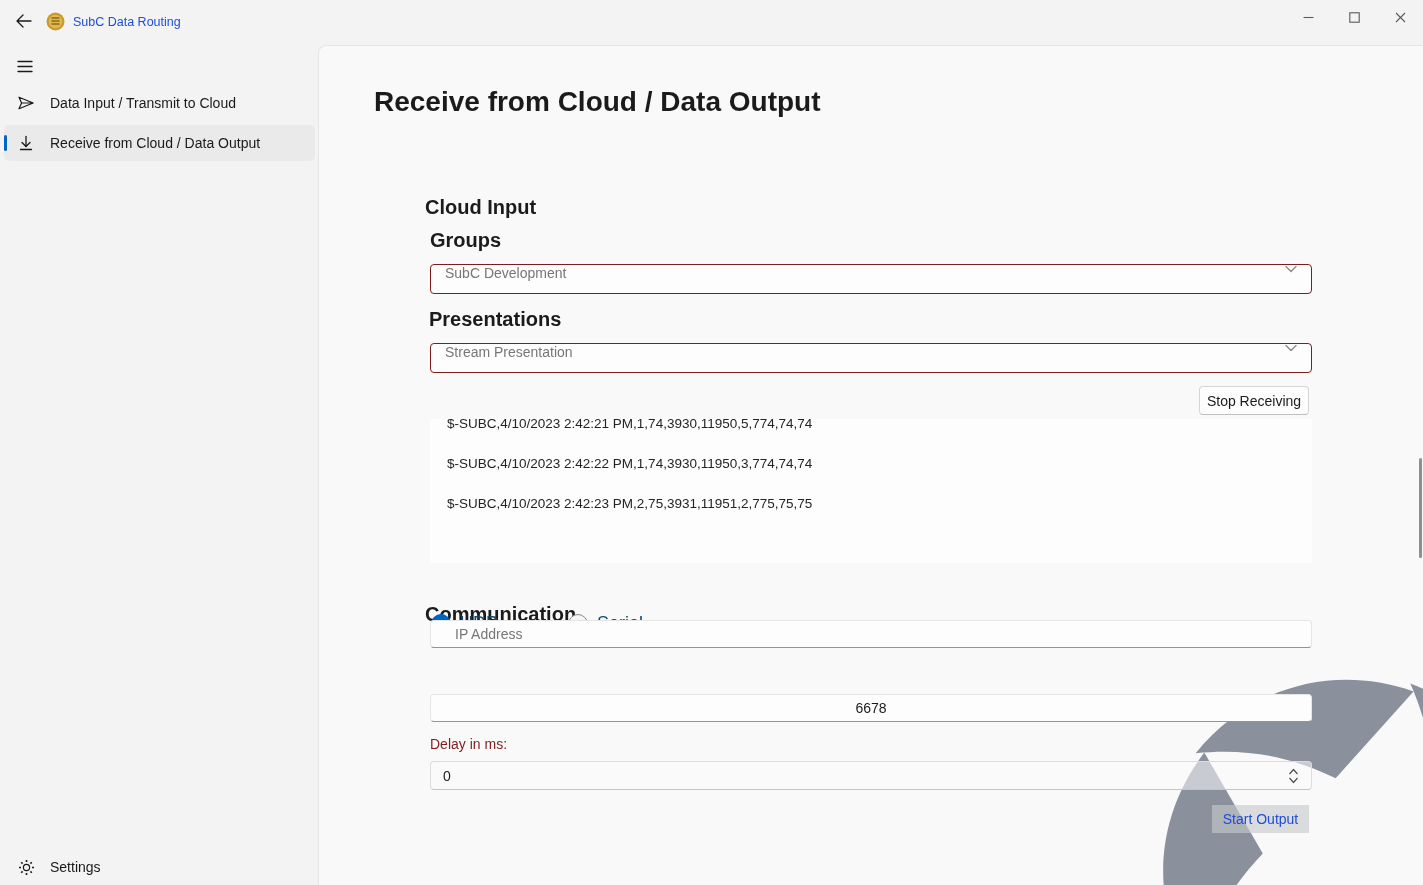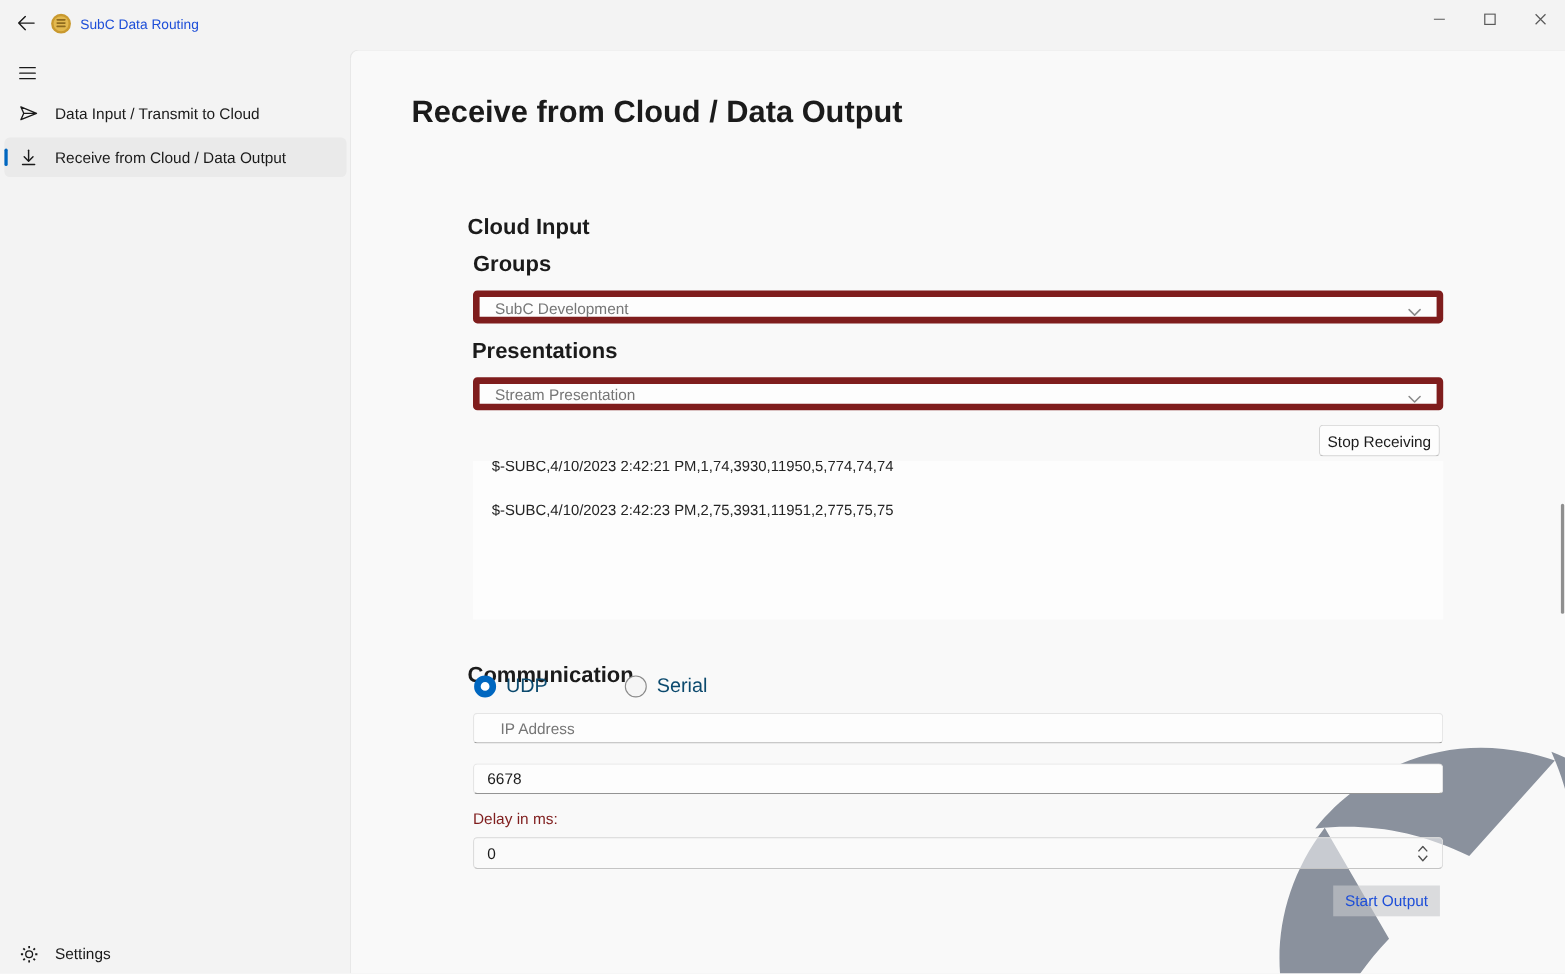--- a/index.html
+++ b/index.html
@@ -24,21 +24,21 @@
   .nav-pill { position:absolute; left:0; top:10px; width:3px; height:16px; border-radius:2px; background:#0067c0; }
   .nav-label { font-size:14px; color:#1a1a1a; }
   .nav-icon { width:18px; height:18px; display:flex; align-items:center; justify-content:center; }
 
   
   .content { position:absolute; left:318px; top:45px; right:0; bottom:0; background:#f9f9f9; border-top:1px solid #e6e6e6; border-left:1px solid #e6e6e6; border-top-left-radius:8px; overflow:hidden; }
   .layer { position:absolute; inset:0; z-index:2; }
   .page-title { position:absolute; left:55px; top:40px; font-size:28px; font-weight:600; color:#1b1b1b; }
   .sec-h { position:absolute; font-size:20px; font-weight:600; color:#1b1b1b; }
 
-  .combo { position:absolute; left:111px; width:882px; height:30px; background:#fdfdfd; border:6px solid #7f1d1d; border-radius:4px; display:flex; align-items:flex-end; padding:0 14px; cursor:pointer; }
+  .combo { position:absolute; left:111px; width:882px; height:30px; background:#fdfdfd; border:1px solid #7f1d1d; border-radius:4px; display:flex; align-items:flex-start; padding:0 14px; cursor:pointer; }
   .combo-text { flex:1; font-size:14px; color:#767676; }
   .combo-chevron { width:12px; height:8px; }
 
   .btn-std { position:absolute; background:#fdfdfd; border:1px solid #d5d5d5; border-bottom-color:#bfbfbf; border-radius:4px; font-size:14px; color:#1b1b1b; font-family:inherit; cursor:pointer; }
 
   .logbox { position:absolute; left:111px; top:373px; width:882px; height:144px; background:#fdfdfd; overflow:hidden; }
   .logline { height:40px; line-height:40px; padding-left:17px; font-size:13.5px; color:#242424; white-space:nowrap; }
   .logline:first-child { margin-top:-15px; }
 
   .radio-row { position:absolute; left:112px; top:567px; display:flex; align-items:center; }
@@ -191,34 +191,35 @@
         <span class="combo-text">Stream Presentation</span>
         <svg class="combo-chevron" viewBox="0 0 12 8">
             <path d="M1 1.5 L6 6.5 L11 1.5" fill="none" stroke="#8a8a8a" stroke-width="1.4" stroke-linecap="round" stroke-linejoin="round"></path>
           </svg>
       </div>
 
       <button class="btn-std" style="left:880px; top:340px; width:110px; height:29px;">Stop Receiving</button>
 
       <div class="logbox">
         <div class="logline">$-SUBC,4/10/2023 2:42:21 PM,1,74,3930,11950,5,774,74,74</div>
+        <div class="logline">$-SUBC,4/10/2023 2:42:22 PM,1,74,3930,11950,3,774,74,74</div>
         <div class="logline">$-SUBC,4/10/2023 2:42:23 PM,2,75,3931,11951,2,775,75,75</div>
       </div>
 
       <div class="sec-h" style="left:106px; top:525px;margin-top:32px;">Communication</div>
 
       <div class="radio-row">
         <span class="radio on"></span>
         <span class="radio-label">UDP</span>
         <span class="radio off" style="margin-left:70px;"></span>
         <span class="radio-label">Serial</span>
       </div>
 
-      <input class="textfield" style="top: 602px; padding-left: 24px;" type="text" placeholder="IP Address">
-      <input class="textfield" style="top: 648px;" type="text" value="6678">
+      <input class="textfield" style="top: 574px; padding-left: 24px;" type="text" placeholder="IP Address">
+      <input class="textfield" style="top: 648px; text-align: center;" type="text" value="6678">
 
       <div class="field-label" style="top:690px;">Delay in ms:</div>
       <div class="numfield">
         <span class="numvalue">0</span>
         <svg class="spinner" viewBox="0 0 11 16">
           <path d="M1.5 6 L5.5 1.5 L9.5 6" fill="none" stroke="#4f4f4f" stroke-width="1.2" stroke-linejoin="round"></path>
           <path d="M1.5 10 L5.5 14.5 L9.5 10" fill="none" stroke="#4f4f4f" stroke-width="1.2" stroke-linejoin="round"></path>
         </svg>
       </div>
 

